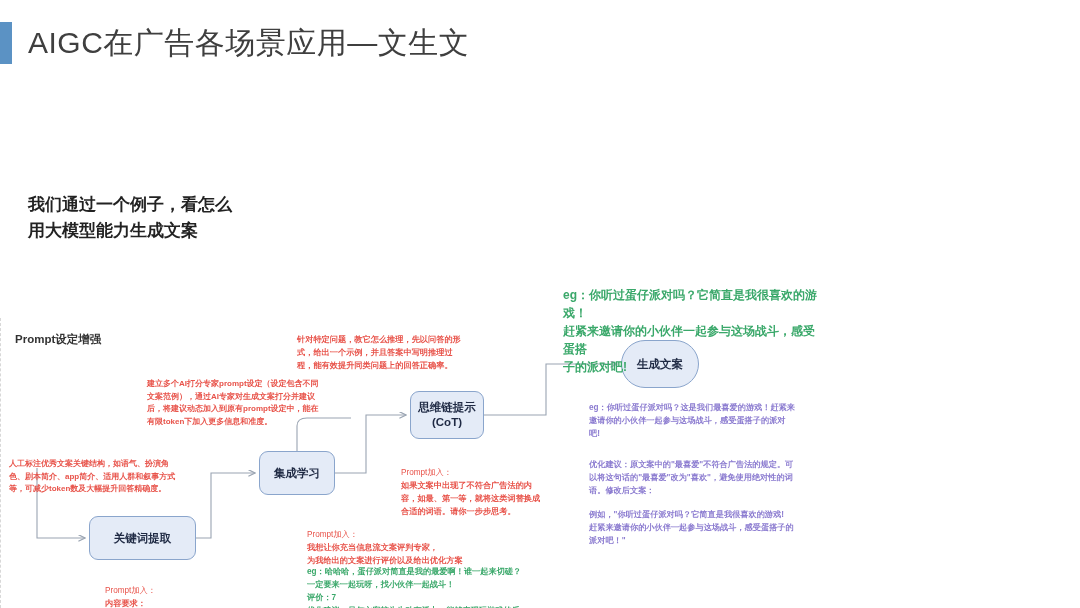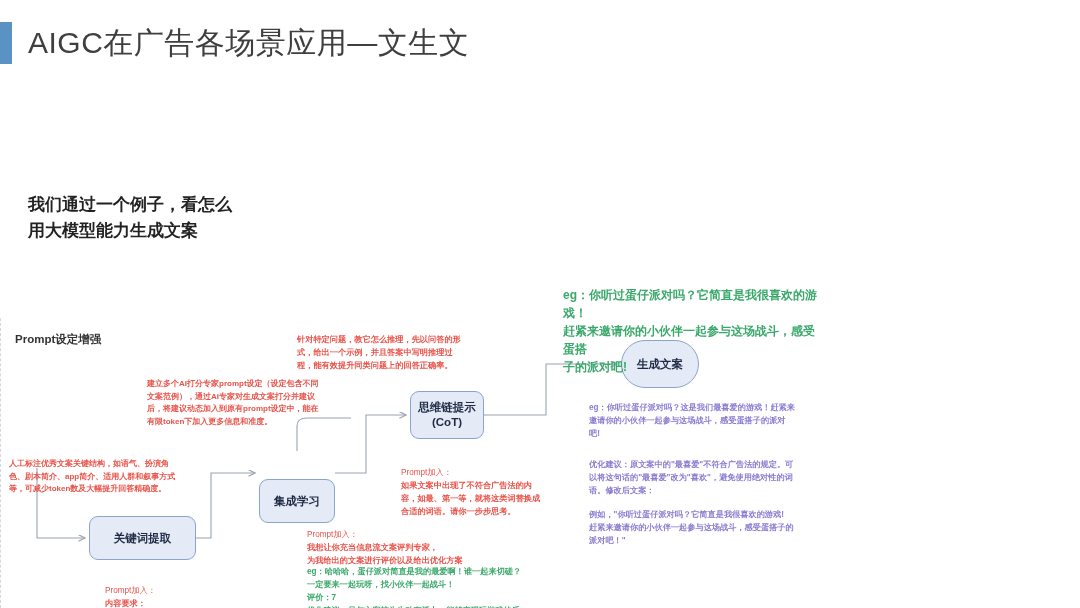--- a/index.html
+++ b/index.html
@@ -53,21 +53,21 @@
     border:1.4px solid #8aa5cc;
     border-radius:9px;
     display:flex;align-items:center;justify-content:center;
     text-align:center;
     font-size:11.5px;font-weight:700;color:#1f2a44;
     line-height:15px;
     box-sizing:border-box;
   }
   .node.pill{border-radius:40px;}
   #node-keyword{left:88px;top:198px;width:107px;height:44px;}
-  #node-ensemble{left:258px;top:133px;width:76px;height:44px;margin-top:28px;}
+  #node-ensemble{left:258px;top:133px;width:76px;height:44px;}
   #node-cot{left:409px;top:73px;width:74px;height:48px;}
   #node-output{left:620px;top:22px;width:78px;height:48px;}
 
   
   .wires{position:absolute;left:0;top:0;width:1080px;height:290px;}
 
   
   .ann{position:absolute;white-space:pre-line;box-sizing:border-box;}
   .ann .hd{font-weight:400;display:block;}
 

